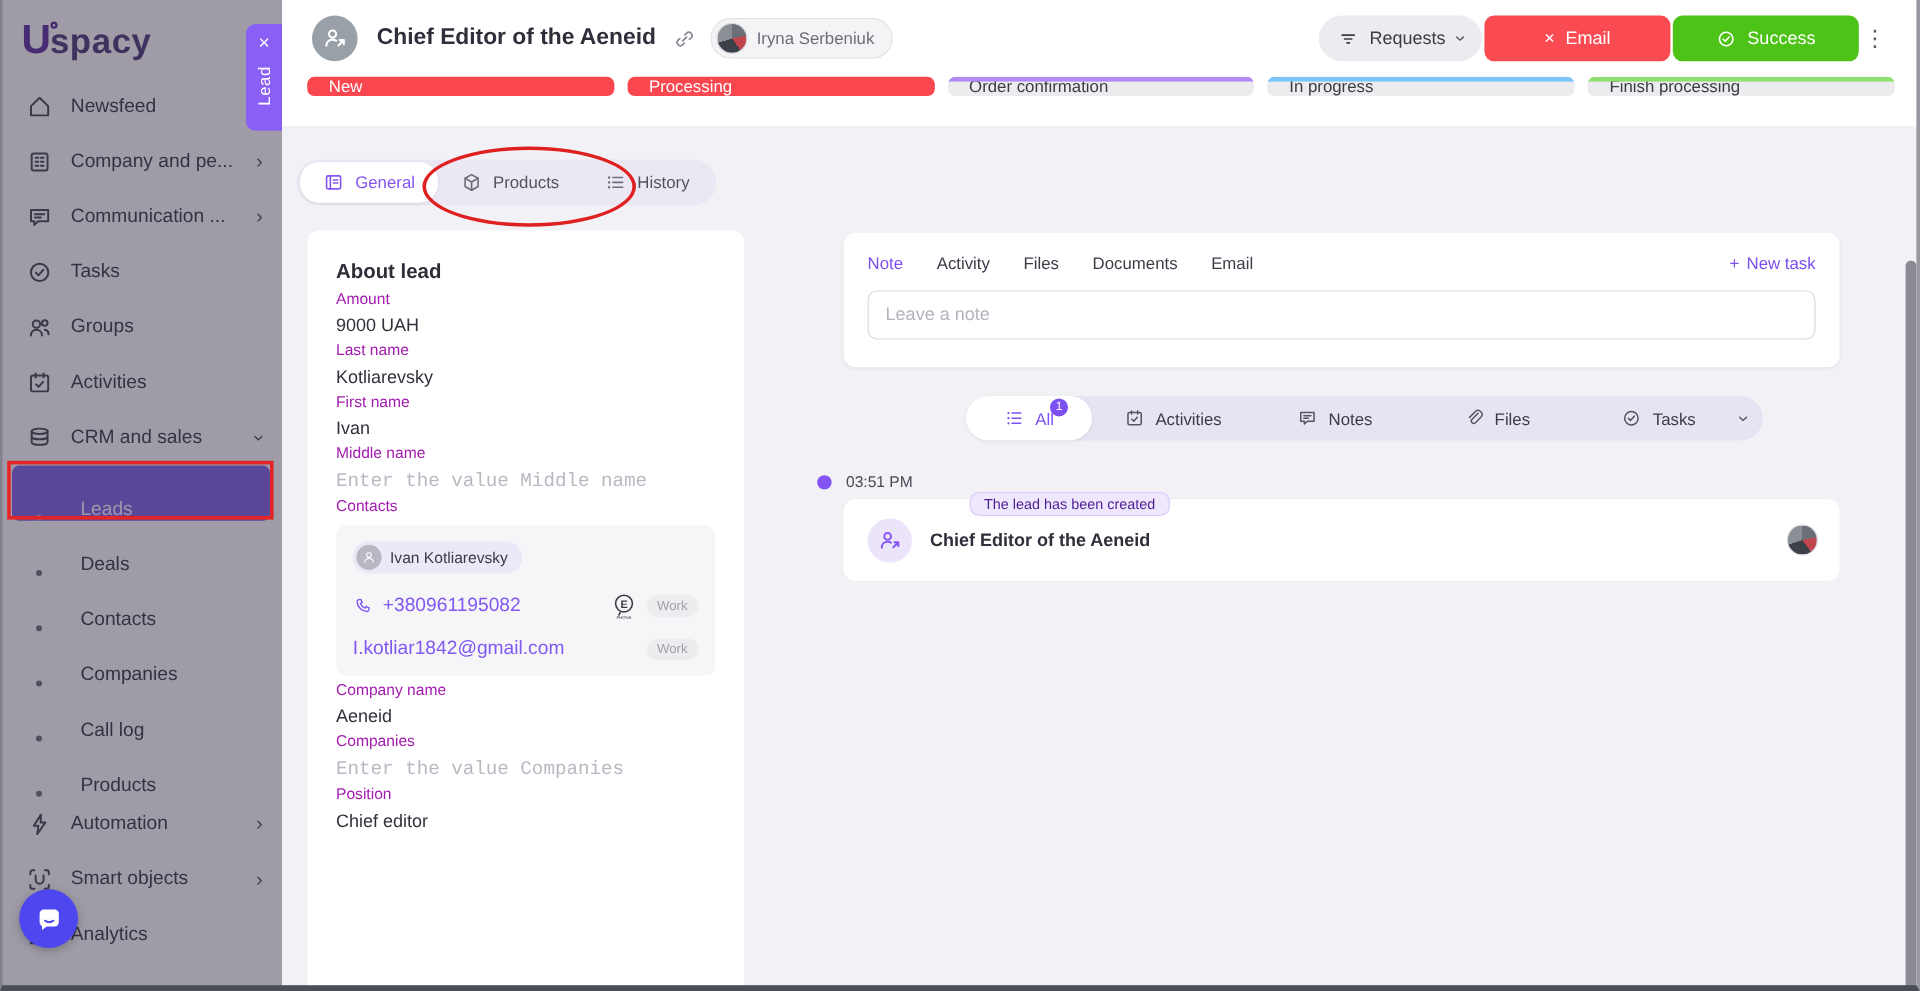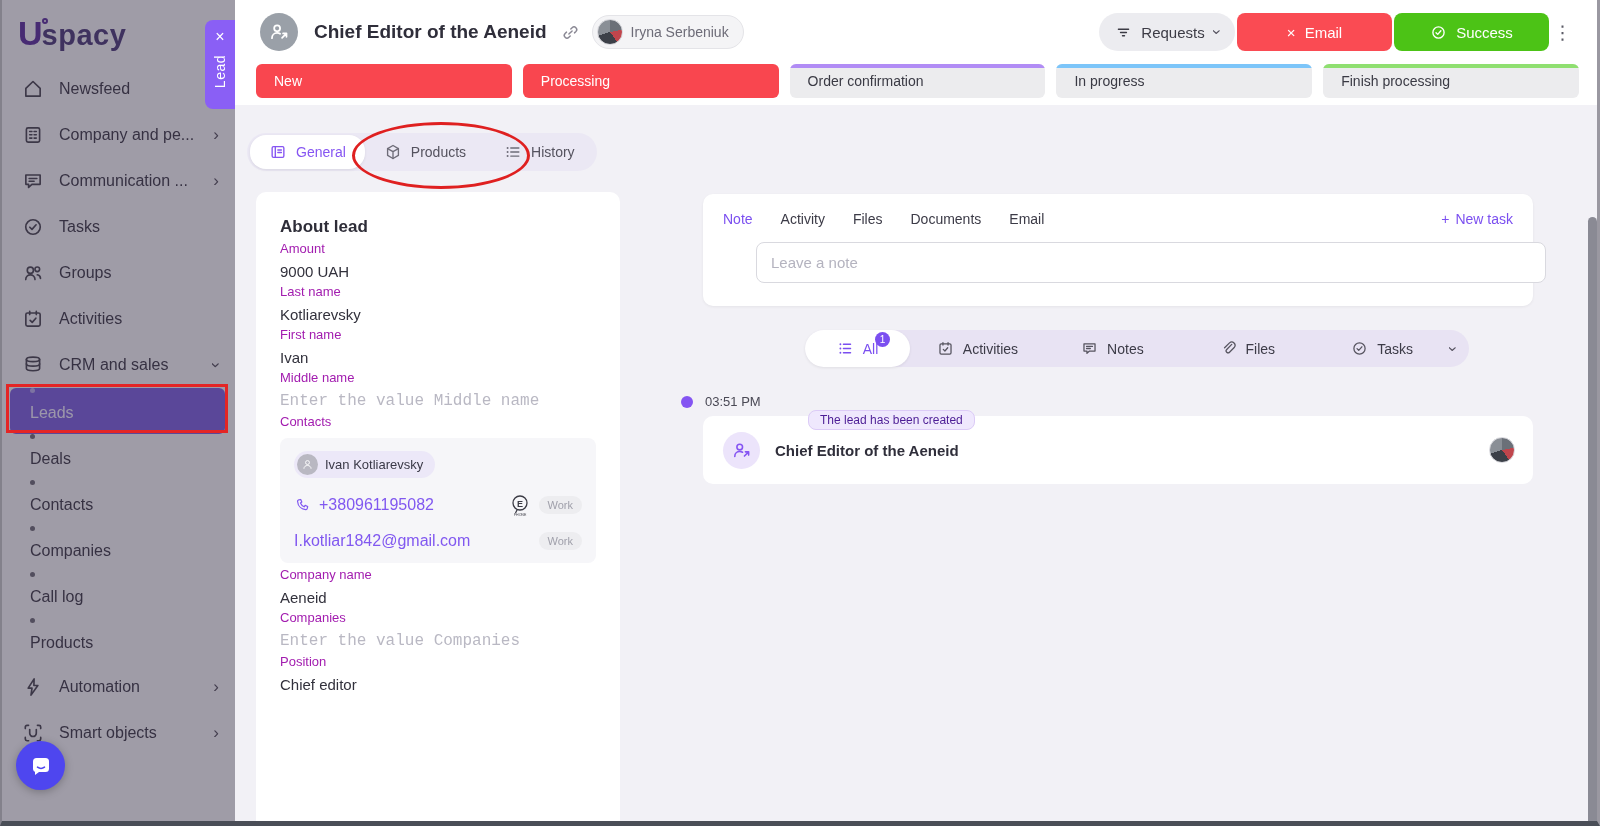--- a/index.html
+++ b/index.html
@@ -14,21 +14,21 @@
   .sidebar { position:absolute; left:0; top:0; width:235px; height:826px; background:#f7f6fa; z-index:1; }
   .sidebar::after { content:""; position:absolute; inset:0; background:rgba(47,41,62,.44); z-index:5; }
   .logo { display:flex; align-items:baseline; padding:14px 0 0 18px; height:52px; }
   .logo-u { font-size:34px; font-weight:800; color:#5a2d9e; letter-spacing:-1px; position:relative; }
   .logo-u i { position:absolute; right:-6px; top:4px; width:6px; height:6px; border:2px solid #5a2d9e; border-radius:50%; font-style:normal; }
   .logo-rest { font-size:29px; font-weight:600; color:#4b3a7a; letter-spacing:.5px; }
   .side-list { margin-top:14px; }
   .side-item { display:flex; align-items:center; height:46px; padding:0 16px 0 22px; gap:15px; cursor:pointer; }
   .side-item .lbl { font-size:16px; color:#3b3847; white-space:nowrap; }
   .side-item .chev { margin-left:auto; color:#55525f; font-size:17px; }
-  .side-sub { display:flex; align-items:flex-start; height:46px; padding-left:30px; gap:11px; cursor:pointer;flex-direction:column; }
+  .side-sub { display:flex; align-items:flex-end; height:46px; padding-left:30px; gap:32px; cursor:pointer; }
   .side-sub .dot { width:5px; height:5px; border-radius:50%; background:#6e6b78; flex:0 0 auto; }
   .side-sub .lbl { font-size:16px; color:#3b3847; }
   .side-sub.active { background:#7b5fe0; border-radius:6px; margin:0 10px; padding-left:20px; }
   .side-sub.active .lbl { color:#f0edff; }
   .side-sub.active .dot { background:#b9aef0; }
   .ics { width:22px; height:22px; flex:0 0 auto; }
   .ics path, .ics circle, .ics rect, .ics ellipse { stroke:#474450; stroke-width:1.5; fill:none; stroke-linecap:round; stroke-linejoin:round; }
 
   
   .intercom { position:absolute; left:16px; top:741px; width:49px; height:49px; border-radius:50%;
@@ -56,21 +56,21 @@
   .resp-pill .nm { font-size:14px; color:#6d6c78; }
   .hdr-right { margin-left:auto; display:flex; align-items:center; gap:2px; }
   .requests { display:flex; align-items:center; gap:9px; background:#ececf0; border-radius:19px; height:38px; padding:0 16px; cursor:pointer; }
   .requests .lbl { font-size:15px; color:#3c3b45; }
   .btn { display:flex; align-items:center; justify-content:center; gap:9px; width:155px; height:38px; border-radius:8px; color:#fff; font-size:15px; cursor:pointer; }
   .btn-fail { background:#fa4b53; }
   .btn-success { background:#4cc316; }
   .kebab { font-size:19px; color:#5b5b66; padding:0 2px; cursor:pointer; }
   .rot90 { display:inline-block; transform:rotate(90deg); color:#55525f; font-size:16px; }
 
-  .stages { display:flex; gap:11px; padding:0 21px; height:34px; }
+  .stages { display:flex; gap:11px; padding:0 21px; height:16px; }
   .stage { flex:1; border-radius:6px; display:flex; align-items:center; padding:0 18px; font-size:14px; background:#ececee; color:#3a3a44; cursor:pointer; position:relative; overflow:hidden; }
   .stage.filled { background:#f9464f; color:#fff; }
   .stage .top { position:absolute; left:0; right:0; top:0; height:4px; }
 
   .content { position:absolute; top:105px; left:0; right:0; bottom:0; background:#f2f1f6; }
 
   
   .tabs { position:absolute; left:12px; top:28px; display:flex; align-items:center; background:#ebe8f4; border-radius:19px; height:38px; padding:3px; }
   .tab { display:flex; align-items:center; gap:9px; padding:0 19px; height:32px; font-size:14px; color:#54525e; cursor:pointer; border-radius:16px; }
   .tab.active { background:#fff; color:#8655f2; box-shadow:0 1px 3px rgba(0,0,0,.08); height:34px; }
@@ -95,21 +95,21 @@
   .work { background:#ededf0; border-radius:10px; font-size:11px; color:#a0a0ab; padding:3px 9px; }
   .eic { width:22px; height:24px; }
 
   
   .note-card { position:absolute; left:468px; top:89px; width:830px; height:112px; background:#fff; border-radius:10px;
                box-shadow:0 1px 3px rgba(0,0,0,.06); padding:17px 20px; }
   .feed-tabs { display:flex; align-items:center; gap:28px; }
   .ftab { font-size:14px; color:#3c3b47; cursor:pointer; }
   .ftab.active { color:#7b4ff0; }
   .new-task { margin-left:auto; color:#7b4ff0; font-size:14px; display:flex; align-items:center; gap:6px; cursor:pointer; }
-  .note-input { margin-top:15px; width:100%; height:41px; border:1px solid #d9d9df; border-radius:8px; padding:15px 14px; font-size:15px; color:#32313c; font-family:"Liberation Sans", sans-serif; outline:none;margin-left:33px; }
+  .note-input { margin-top:15px; width:100%; height:41px; border:1px solid #d9d9df; border-radius:8px; padding:15px 14px; font-size:15px; color:#32313c; font-family:"Liberation Sans", sans-serif; outline:none; }
   .note-input::placeholder { color:#b4b3bf; }
 
   
   .filterbar { position:absolute; left:570px; top:225px; width:664px; height:37px; background:#e8e3f3; border-radius:20px; display:flex; align-items:center; padding:0 14px 0 0; }
   .fl-item { flex:1; display:flex; align-items:center; justify-content:center; gap:9px; font-size:14px; color:#3c3b47; cursor:pointer; height:100%; }
   .fl-all { flex:0 0 105px; background:#fff; border-radius:19px; height:37px; box-shadow:0 1px 3px rgba(0,0,0,.08); color:#7b4ff0; position:relative; }
   .icf { width:17px; height:17px; }
   .icf path, .icf circle, .icf rect { stroke:#56545f; stroke-width:1.5; fill:none; stroke-linecap:round; stroke-linejoin:round; }
   .fl-all .icf path { stroke:#7b4ff0; }
   .badge1 { position:absolute; top:2px; right:20px; width:15px; height:15px; border-radius:50%; background:#7b4ff0; color:#fff; font-size:10px; display:flex; align-items:center; justify-content:center; }
@@ -228,20 +228,27 @@
       <span class="lbl">Automation</span>
       <span class="chev">›</span>
     </div>
     <div class="side-item">
       <svg class="ics" viewBox="0 0 20 20">
           <path d="M3 6 V4.5 A1.5 1.5 0 0 1 4.5 3 H6 M14 3 h1.5 A1.5 1.5 0 0 1 17 4.5 V6 M17 14 v1.5 A1.5 1.5 0 0 1 15.5 17 H14 M6 17 H4.5 A1.5 1.5 0 0 1 3 15.5 V14"></path>
           <path d="M7 6.8 v3.4 a3 3 0 0 0 6 0 V6.8"></path>
         </svg>
       <span class="lbl">Smart objects</span>
       <span class="chev">›</span>
+    </div>
+    <div class="side-item">
+      <svg class="ics" viewBox="0 0 20 20">
+          <path d="M3.5 3.5 V16.5 H16.5"></path>
+          <path d="M6 13 l3-4 2.5 2 4-5"></path>
+        </svg>
+      <span class="lbl">Analytics</span>
     </div>
   </div>
 </div>
 
 <div class="intercom">
   <svg width="26" height="26" viewBox="0 0 26 26">
     <rect x="5" y="5" width="16" height="14" rx="3.5" fill="#ffffff"></rect>
     <path d="M7 18 l0 4 4-3" fill="#ffffff"></path>
     <path d="M9.5 14.2 c2.2 1.6 4.8 1.6 7 0" stroke="#4e46ef" stroke-width="1.6" fill="none" stroke-linecap="round"></path>
   </svg>

